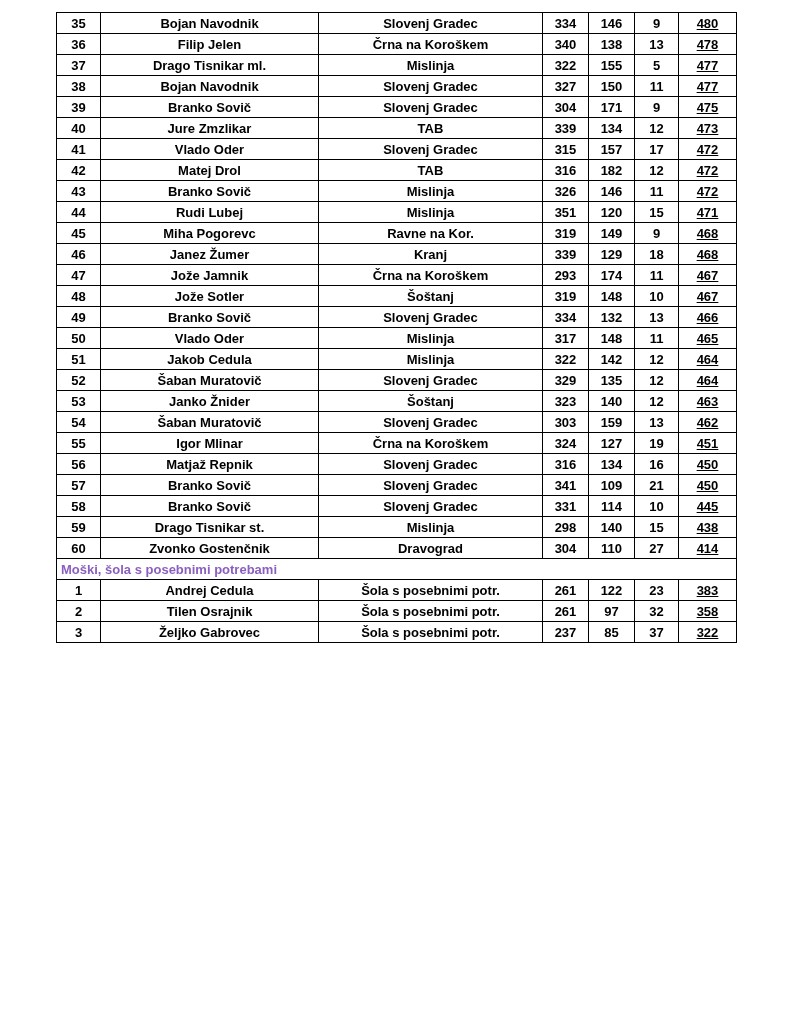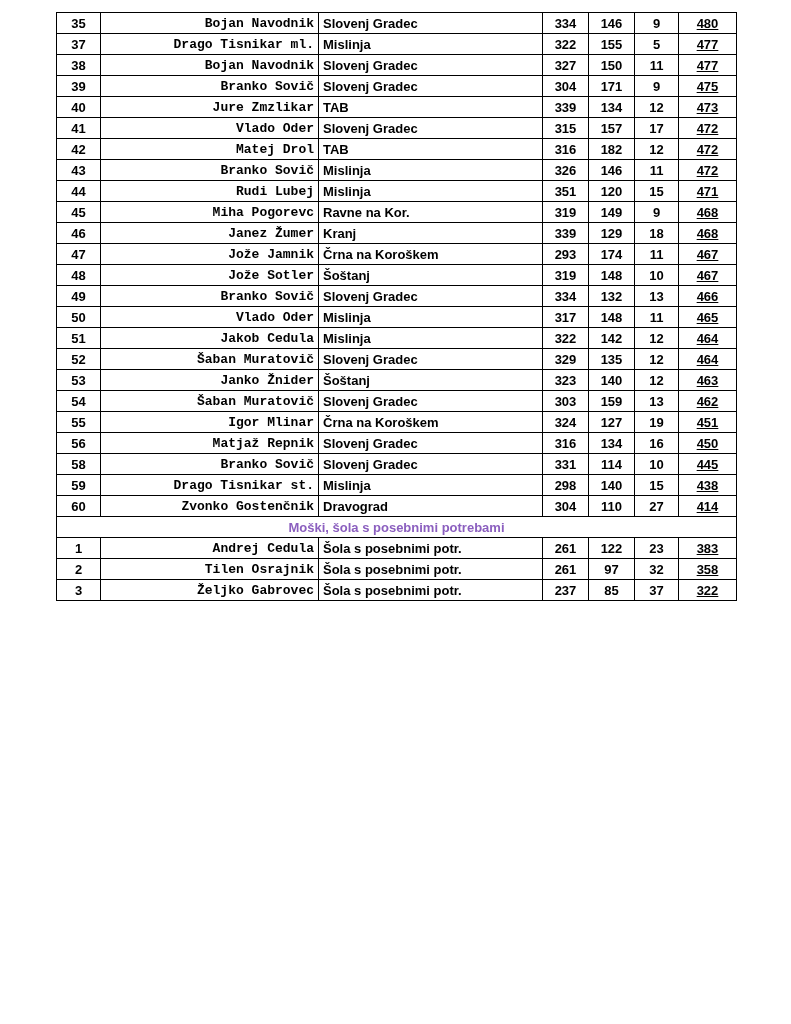--- a/index.html
+++ b/index.html
@@ -43,27 +43,26 @@
   }
   col.c-rank  { width: 44px; }
   col.c-name  { width: 218px; }
   col.c-club  { width: 224px; }
   col.c-s1    { width: 46px; }
   col.c-s2    { width: 46px; }
   col.c-s3    { width: 44px; }
   col.c-total { width: 58px; }
 
   td.rank  { text-align: center; }
-  td.name  { text-align: right; font-family: Liberation Mono, monospace; }
-  td.club  { text-align: left; }
+  td.name  { text-align: center; }
+  td.club  { text-align: center; }
   td.num   { text-align: center; }
   td.total { text-align: center; text-decoration: underline; }
 
   td.section-title {
-    text-align: center;
     color: #8b5fbf;
     font-size: 15px;
     font-weight: bold;
     height: 24px;
     line-height: 23px;
   }
   td.empty { }
 </style>
 </head>
 <body>
@@ -85,20 +84,29 @@
         <tr>
           <td class="rank">35</td>
           <td class="name">Bojan Navodnik</td>
           <td class="club">Slovenj Gradec</td>
           <td class="num">334</td>
           <td class="num">146</td>
           <td class="num">9</td>
           <td class="total">480</td>
         </tr>
         <tr>
+          <td class="rank">36</td>
+          <td class="name">Filip Jelen</td>
+          <td class="club">Črna na Koroškem</td>
+          <td class="num">340</td>
+          <td class="num">138</td>
+          <td class="num">13</td>
+          <td class="total">478</td>
+        </tr>
+        <tr>
           <td class="rank">37</td>
           <td class="name">Drago Tisnikar ml.</td>
           <td class="club">Mislinja</td>
           <td class="num">322</td>
           <td class="num">155</td>
           <td class="num">5</td>
           <td class="total">477</td>
         </tr>
         <tr>
           <td class="rank">38</td>
@@ -265,20 +273,29 @@
         <tr>
           <td class="rank">56</td>
           <td class="name">Matjaž Repnik</td>
           <td class="club">Slovenj Gradec</td>
           <td class="num">316</td>
           <td class="num">134</td>
           <td class="num">16</td>
           <td class="total">450</td>
         </tr>
         <tr>
+          <td class="rank">57</td>
+          <td class="name">Branko Sovič</td>
+          <td class="club">Slovenj Gradec</td>
+          <td class="num">341</td>
+          <td class="num">109</td>
+          <td class="num">21</td>
+          <td class="total">450</td>
+        </tr>
+        <tr>
           <td class="rank">58</td>
           <td class="name">Branko Sovič</td>
           <td class="club">Slovenj Gradec</td>
           <td class="num">331</td>
           <td class="num">114</td>
           <td class="num">10</td>
           <td class="total">445</td>
         </tr>
         <tr>
           <td class="rank">59</td>

